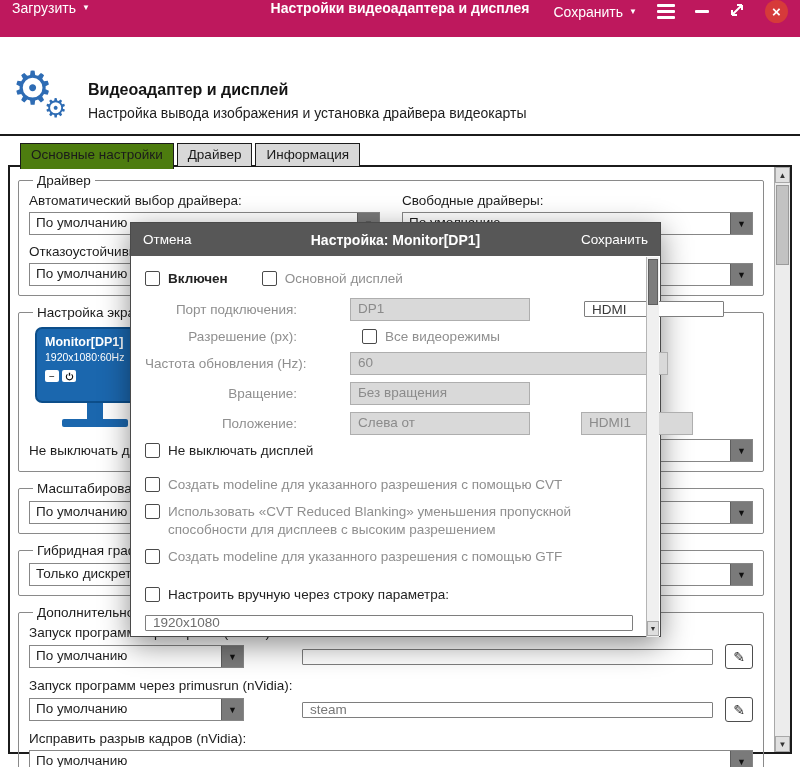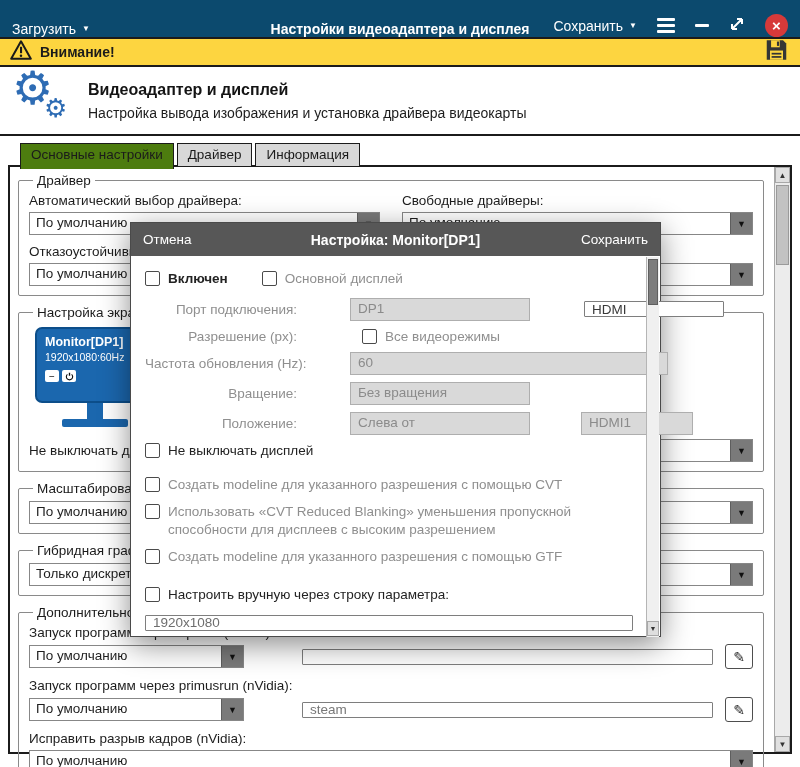--- a/index.html
+++ b/index.html
@@ -1,22 +1,22 @@
 <!DOCTYPE html>
 <html><head>
 <meta charset="utf-8">
 <style>
   * { margin:0; padding:0; box-sizing:border-box; }
   html,body { background:#ffffff; }
   body { font-family:"Liberation Sans", sans-serif; }
   .app { position:relative; width:800px; height:767px; background:#fff; overflow:hidden; }
 
   
-  .titlebar { position:absolute; top:0; left:0; width:800px; height:37px; background:#0c4a6e; color:#fff;
-    display:flex; align-items:flex-end; padding:0 12px; }
+  .titlebar { position:absolute; top:0; left:0; width:800px; height:37px; background:#be185d; color:#fff;
+    display:flex; align-items:flex-start; padding:0 12px; }
   .tb-title { position:absolute; left:0; right:0; text-align:center; font-weight:bold; font-size:14px; pointer-events:none; }
   .tb-btn { display:flex; align-items:center; gap:6px; font-size:14px; cursor:default; }
   .tb-caret { font-size:8px; line-height:1; }
   .tb-right { margin-left:auto; display:flex; align-items:center; gap:20px; }
   .hamburger { display:flex; flex-direction:column; gap:3px; width:18px; }
   .hamburger i { display:block; height:3px; background:#fff; border-radius:1px; }
   .min-bar { display:block; width:14px; height:3px; background:#fff; border-radius:1px; }
   .close-btn { width:23px; height:23px; border-radius:50%; background:#d63a3a; color:#fff; font-weight:bold;
     display:flex; align-items:center; justify-content:center; font-size:15px; line-height:1; }
 
@@ -140,41 +140,20 @@
       <span class="min-bar"></span>
       <span>
         <svg width="16" height="16" viewBox="0 0 16 16">
           <path d="M3 13 L13 3 M13 3 h-5 M13 3 v5 M3 13 h5 M3 13 v-5" stroke="#fff" stroke-width="2" fill="none"></path>
         </svg>
       </span>
       <span class="close-btn">×</span>
     </div>
   </div>
 
-  <div class="warnbar">
-    <span>
-      <svg width="22" height="20" viewBox="0 0 24 22">
-        <path d="M12 1.5 L22.8 20.5 H1.2 Z" fill="none" stroke="#1a1a1a" stroke-width="2.2" stroke-linejoin="round"></path>
-        <rect x="10.9" y="7.5" width="2.3" height="7" fill="#1a1a1a"></rect>
-        <circle cx="12" cy="17.3" r="1.4" fill="#1a1a1a"></circle>
-      </svg>
-    </span>
-    <span class="warn-text">Внимание!</span>
-    <span class="warn-spacer"></span>
-    <span>
-      <svg width="27" height="26" viewBox="0 0 24 24">
-        <path d="M3 3 h15 l3 3 v15 H3 Z" fill="#353535"></path>
-        <rect x="7" y="3" width="8" height="6.5" fill="#fdd540"></rect>
-        <rect x="12.4" y="4.2" width="2" height="4" fill="#353535"></rect>
-        <rect x="6" y="12.5" width="12" height="8.5" fill="#fdd540"></rect>
-        <rect x="7.5" y="14.6" width="9" height="1.6" fill="#353535"></rect>
-        <rect x="7.5" y="17.6" width="9" height="1.6" fill="#353535"></rect>
-      </svg>
-    </span>
-  </div>
 
   <div class="pageheader">
     <div class="gears">
       <span class="gear-big">⚙</span>
         <span class="gear-small">⚙</span>
     </div>
     <div>
       <div class="ph-title">Видеоадаптер и дисплей</div>
       <div class="ph-sub">Настройка вывода изображения и установка драйвера видеокарты</div>
     </div>

